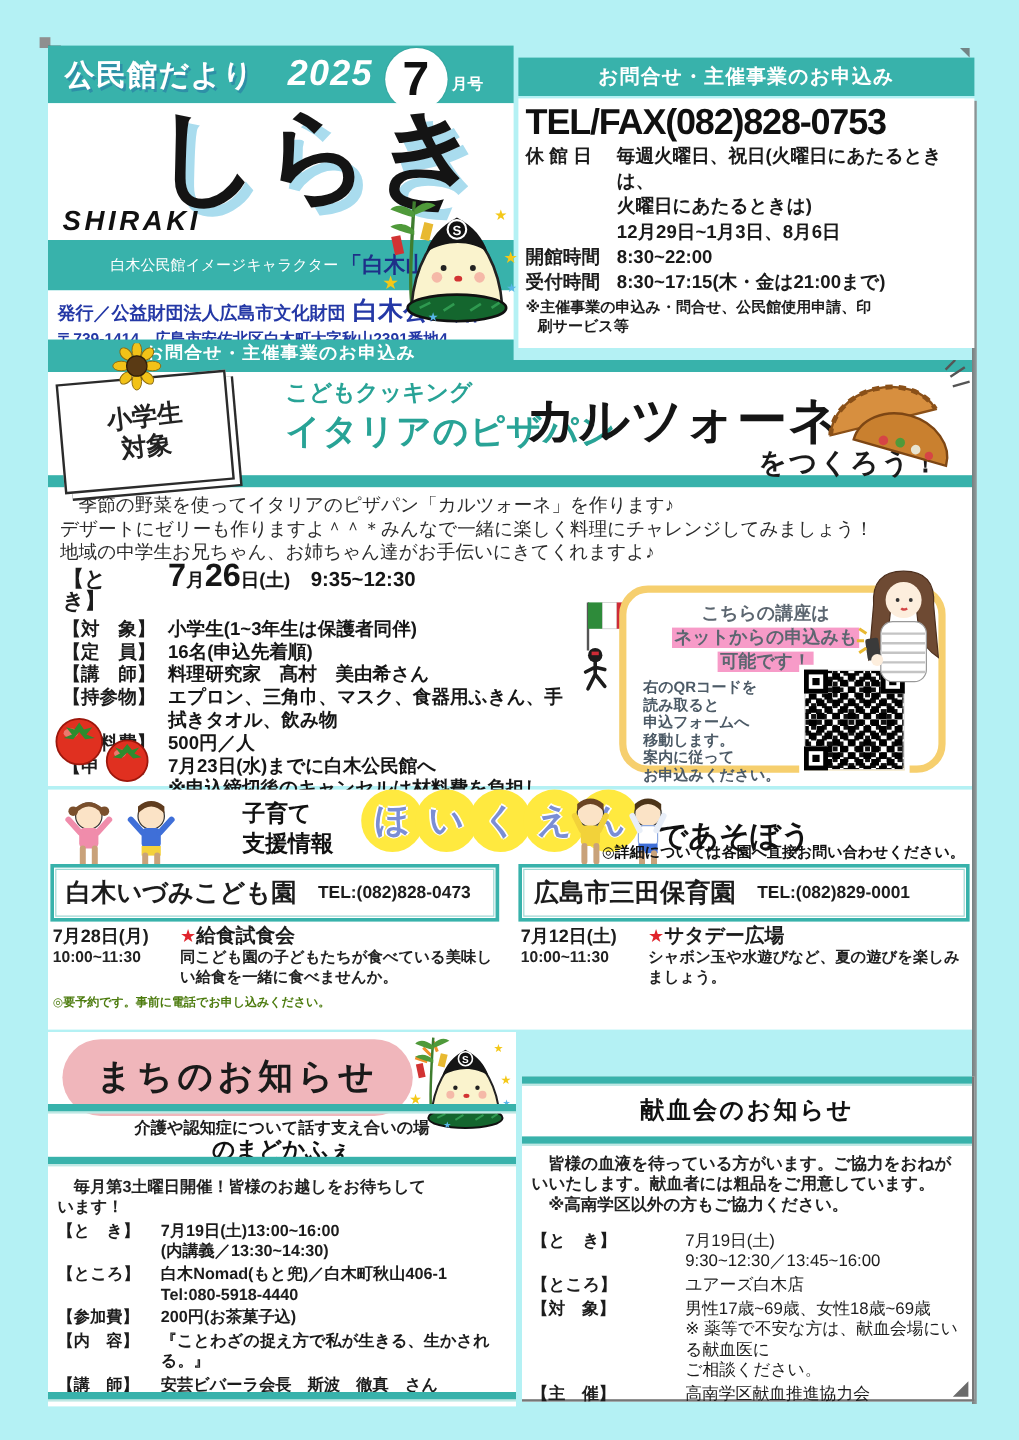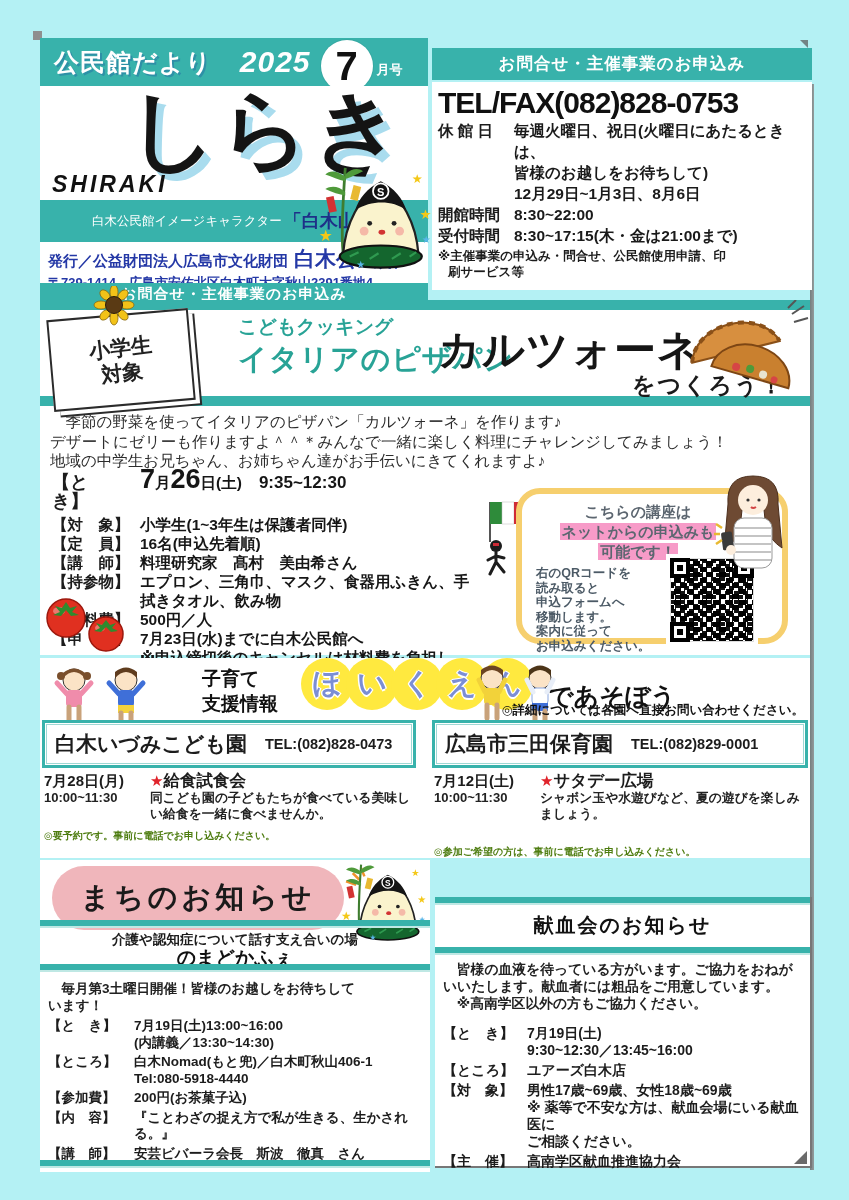--- a/index.html
+++ b/index.html
@@ -133,21 +133,21 @@
 
   
   #blood{left:435px;top:897px;width:377px;height:271px;background:#fff;border-right:2px solid #777;border-bottom:2px solid #777;box-sizing:border-box;}
   #blood .bbar{position:absolute;left:0;width:100%;height:6px;background:#38b2ab;box-shadow:0 2px 0 #bfe8e4;}
   #blood .bb1{top:0;} #blood .bb2{top:50px;}
   #blood-title{position:absolute;left:0;top:15px;width:100%;text-align:center;font-size:20px;font-weight:bold;color:#111;letter-spacing:2px;}
   #blood-intro{position:absolute;left:8px;top:64px;width:360px;font-size:13.8px;line-height:17px;font-weight:bold;color:#222;}
   #blood-rows{position:absolute;left:8px;top:128px;width:362px;font-size:14px;line-height:17px;}
   .brow{display:flex;margin-bottom:3px;}
   .brow .bl1{width:84px;flex:none;font-weight:bold;}
-  .brow .bv{font-weight:bold;color:#1c1c1c;}
+  .brow .bv{font-weight:normal;color:#1c1c1c;margin-left:44px;}
   #fold-br{position:absolute;right:3px;bottom:2px;width:0;height:0;border-bottom:13px solid #6b6b6b;border-left:13px solid transparent;}
 </style>
 </head>
 <body>
 
 <div id="page">
 
   <div class="abs" id="spot-tl"></div>
   <div class="abs" id="fold-tl"></div>
   <div class="abs" id="fold-tr"></div>
@@ -207,21 +207,21 @@
   </section>
 
   <section class="abs" id="contact">
     <div class="abs teal" id="contact-band">お問合せ・主催事業のお申込み</div>
     <div class="abs" id="contact-box">
       <div id="telfax">TEL/FAX(082)828-0753</div>
       <div class="crow">
         <span class="clabel">休 館 日</span>
         <span class="cval">
           <span style="display:block">毎週火曜日、祝日(火曜日にあたるときは、</span>
-          <span style="display:block">皆様のお越しをお待ちして)</span>
+          <span style="display:block">火曜日にあたるときは)</span>
           <span style="display:block">12月29日~1月3日、8月6日</span>
         </span>
       </div>
       <div class="crow">
         <span class="clabel">開館時間</span>
         <span class="cval">8:30~22:00</span>
       </div>
       <div class="crow">
         <span class="clabel">受付時間</span>
         <span class="cval">8:30~17:15(木・金は21:00まで)</span>
@@ -467,21 +467,20 @@
     <div class="ev" id="ev-right">
       <div class="r1">
         <span class="edate">7月12日(土)</span>
         <span class="estar">★</span>
         <span class="ename">サタデー広場</span>
       </div>
       <div class="r2">
         <span class="etime">10:00~11:30</span>
         <span class="edesc">シャボン玉や水遊びなど、夏の遊びを楽しみましょう。</span>
       </div>
-      <div class="enote" style="margin-top:22px">◎参加ご希望の方は、事前に電話でお申し込みください。</div>
     </div>
   </section>
 
   <section class="abs" id="town">
     <div id="town-oval">
       <span>まちのお知らせ</span>
     </div>
     <svg id="mascot2" viewBox="0 0 110 110">
       <path d="M20,18 L28,26 M30,12 L34,22 M12,28 L24,32" stroke="#f0922b" stroke-width="3"></path>
       <use href="#mascot-g"></use>

